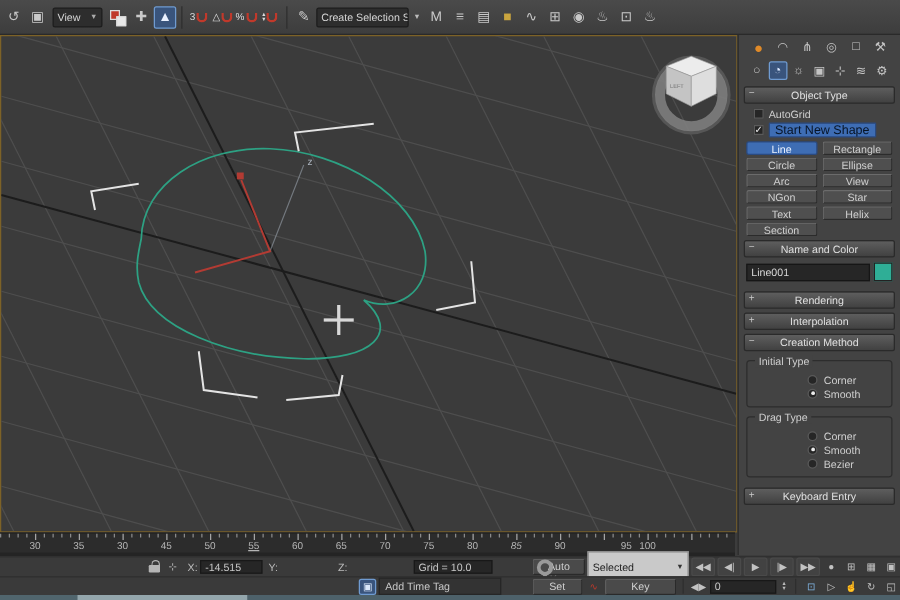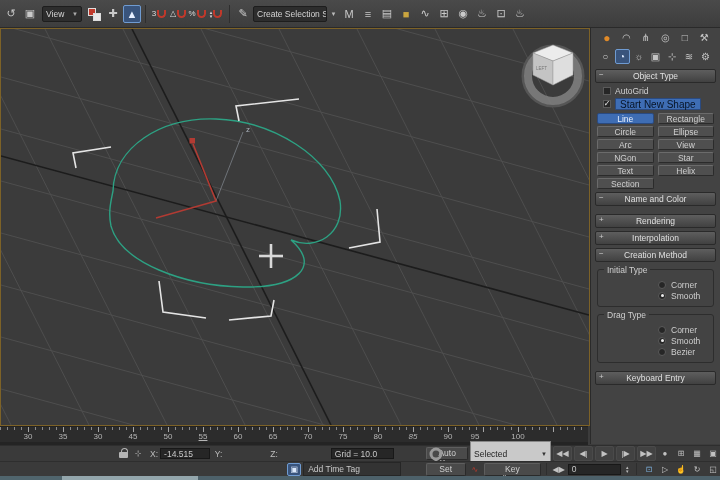--- a/index.html
+++ b/index.html
@@ -50,21 +50,21 @@
             padding:0 4px;height:10px;display:inline-flex;align-items:center;font-size:10px;color:#071426;}
   .ot-grid{display:grid;grid-template-columns:1fr 1fr;gap:2px 4px;margin:4px 6px 2px 6px;}
   .obtn{height:11px;background:#4f4f4f;border:1px solid #6b6b6b;border-bottom-color:#2b2b2b;
         border-right-color:#2b2b2b;border-radius:2px;color:#cfcfcf;font-size:8.5px;
         display:flex;align-items:center;justify-content:center;}
   .obtn.active{background:#3e6db4;border-color:#2a4a80;color:#eaf2ff;}
   .nc-row{display:flex;align-items:center;gap:3px;margin:4px 6px 2px 6px;}
   .name-fld{flex:1;height:12px;background:#262626;border:1px solid #161616;color:#d8d8d8;
             display:flex;align-items:center;padding:0 3px;font-size:8.5px;}
   .swatch{width:13px;height:13px;border:1px solid #222;}
-  .group{border:1px solid #2d2d2d;border-radius:3px;margin:7px 6px 0 6px;position:relative;padding:8px 0 4px 16px;}
+  .group{border:1px solid #2d2d2d;border-radius:3px;margin:7px 6px 0 6px;position:relative;padding:8px 0 4px 4px;}
   .group-label{position:absolute;left:6px;top:-5px;background:#434343;padding:0 3px;color:#cfcfcf;}
   .radio-row{display:flex;align-items:center;gap:5px;margin:2px 0 2px 44px;height:9px;}
   .radio{width:8px;height:8px;border-radius:50%;background:#262626;border:1px solid #5a5a5a;box-sizing:border-box;position:relative;}
   .radio.sel::after{content:"";position:absolute;left:1.5px;top:1.5px;width:3px;height:3px;border-radius:50%;background:#ececec;}
   
   .timebar{position:absolute;left:0;top:426px;width:588px;height:16px;background:#2c2c2c;border-top:1px solid #222;}
   .tick{position:absolute;top:0;width:1px;height:3px;background:#8a8a8a;}
   .tick.major{height:5px;background:#a5a5a5;}
   .tick-label{position:absolute;top:5px;transform:translateX(-50%);font-size:8px;color:#b5b5b5;}
   .trackbar{position:absolute;left:0;top:442px;width:588px;height:3px;background:#242424;}
@@ -259,20 +259,24 @@
       <button class="obtn">Text</button>
       <button class="obtn">Helix</button>
       <button class="obtn">Section</button>
     </div>
   </div>
 
   <div>
     <div class="ro-h">
       <span class="pm">−</span>
       <span>Name and Color</span>
+    </div>
+    <div class="nc-row">
+      <span class="name-fld">Line001</span>
+      <span class="swatch" id="color-swatch" style="background: rgb(47, 174, 150);"></span>
     </div>
   </div>
 
   <div class="ro-h" style="margin-top:8px;">
     <span class="pm">+</span>
     <span>Rendering</span>
   </div>
   <div class="ro-h">
     <span class="pm">+</span>
     <span>Interpolation</span>
@@ -408,21 +412,21 @@
     <span class="tick-label" style="left: 133px; text-align: center;">45</span>
     <span class="tick-label" style="left: 168px;">50</span>
     <span class="tick-label" style="left: 203px; text-decoration: underline;">55</span>
     <span class="tick-label" style="left: 238px;">60</span>
     <span class="tick-label" style="left: 273px;">65</span>
     <span class="tick-label" style="left: 308px;">70</span>
     <span class="tick-label" style="left: 343px;">75</span>
     <span class="tick-label" style="left: 378px;">80</span>
     <span class="tick-label" style="left: 413px; font-style: italic;">85</span>
     <span class="tick-label" style="left: 448px;">90</span>
-    <span class="tick-label" style="left: 475px;">95</span>
+    <span class="tick-label" style="left: 501px;">95</span>
     <span class="tick-label" style="left: 518px;">100</span>
   </div>
 <div class="trackbar"></div>
 
 <div class="srow r1">
   <span style="width:128px;"></span>
   <span class="lock"></span>
   <span class="sbi">⊹</span>
   <span class="slbl">X:</span>
   <span class="fld w56">-14.515</span>

